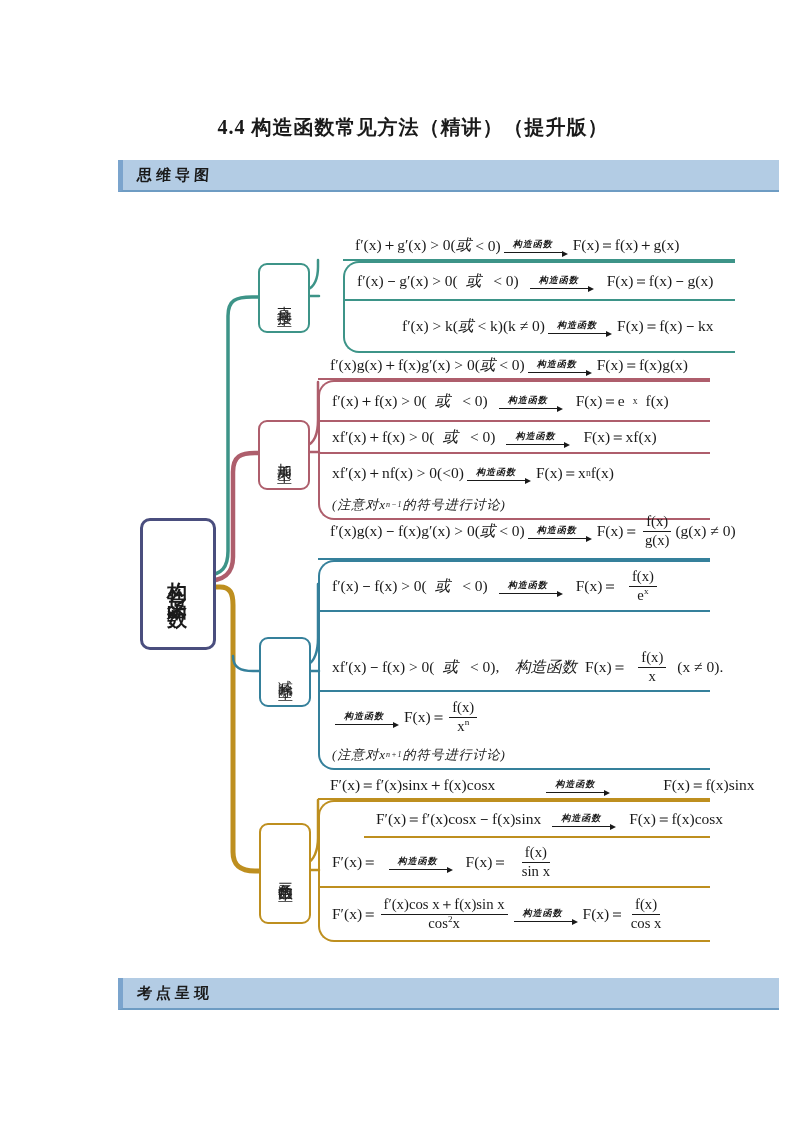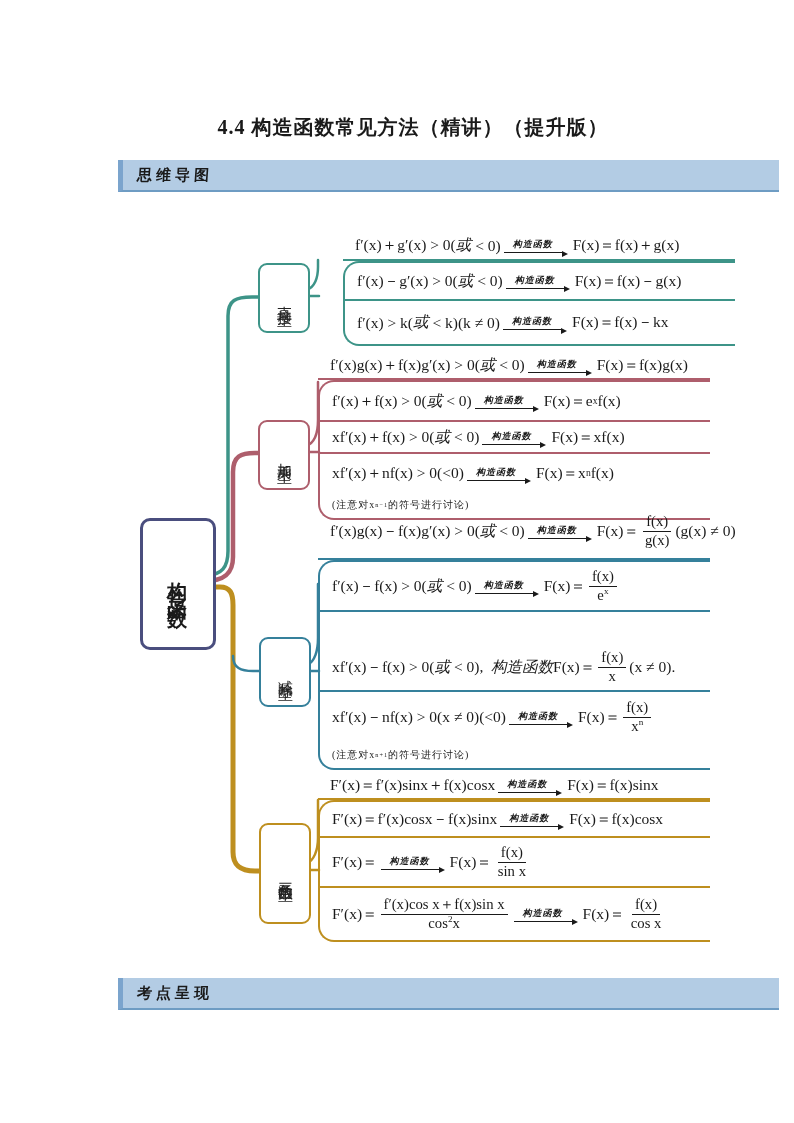--- a/index.html
+++ b/index.html
@@ -36,37 +36,37 @@
   .bl2{left:258px;top:420px;height:66px;}
   .bl3{left:259px;top:637px;height:66px;}
   .bl4{left:259px;top:823px;height:97px;}
   .bl4 .vtext{letter-spacing:1px;}
   .group{position:absolute;left:318px;width:392px;}
   .g1{top:232px;padding-left:25px;} .g2{top:352px;} .g3{top:504px;} .g4{top:772px;}
   .row-first{border-bottom:2px solid var(--c);}
   .bracket{border:2px solid var(--c);border-right:none;border-radius:16px 0 0 16px;}
   .frow{display:flex;align-items:center;padding-left:12px;font-size:15.5px;}
   .frow span{white-space:pre;}
-  .frow.sep{border-bottom:2px solid var(--c);}
-  .frow.note{font-size:10px;letter-spacing:1px;}
+  .frow.sep{border-bottom:2px solid var(--c);gap:8px;}
+  .frow.note{font-size:13px;font-style:italic;letter-spacing:1px;}
   .g1 .row-first .frow{height:27px;}
   .g1 .bracket .frow:nth-child(1){height:36px;}
-  .g1 .bracket .frow:nth-child(2){height:43px;}
+  .g1 .bracket .frow:nth-child(2){height:50px;margin-left:45px;}
   .g2 .row-first .frow{height:26px;}
   .g2 .bracket .frow:nth-child(1){height:38px;}
   .g2 .bracket .frow:nth-child(2){height:30px;text-align:center;}
   .g2 .bracket .frow:nth-child(3){height:38px;}
   .g2 .bracket .frow:nth-child(4){height:26px;}
   .g3 .row-first .frow{height:54px;}
   .g3 .bracket .frow:nth-child(1){height:48px;}
   .g3 .bracket .frow:nth-child(2){height:46px;margin-top:32px;}
   .g3 .bracket .frow:nth-child(3){height:50px;}
   .g3 .bracket .frow:nth-child(4){height:26px;}
-  .g4 .row-first .frow{height:26px;}
-  .g4 .bracket .frow:nth-child(1){height:34px;}
+  .g4 .row-first .frow{height:26px;gap:48px;}
+  .g4 .bracket .frow:nth-child(1){height:34px;margin-left:44px;}
   .g4 .bracket .frow:nth-child(2){height:48px;}
   .g4 .bracket .frow:nth-child(3){height:52px;}
   .kai{font-style:italic;}
   sup{font-size:0.62em;line-height:0;}
   .frac{display:inline-flex;flex-direction:column;align-items:center;
         margin:0 3px;font-size:0.95em;line-height:1.2;}
   .frac .fnum{border-bottom:1.3px solid #1a1a1a;padding:0 3px;text-align:center;}
   .frac .fden{padding:0 3px;text-align:center;}
   .carrow{display:flex;align-items:flex-end;margin:0 5px 0 3px;}
   .carrow .albl{font-size:9px;font-style:italic;font-weight:bold;
@@ -210,21 +210,20 @@
         <div class="frow sep">
           <span>xf′(x)－f(x) &gt; 0(</span>
           <span class="kai">或</span>
           <span> &lt; 0),  </span>
           <span class="kai">构造函数</span>
           <span>F(x)＝</span>
           <span class="frac"><span class="fnum"><span>f(x)</span></span><span class="fden"><span>x</span></span></span>
           <span>(x ≠ 0).</span>
         </div>
         <div class="frow">
-          <span>xf′(x)－nf(x) &gt; 0(x ≠ 0)(&lt;0)</span>
           <span class="carrow"><span class="albl">构造函数</span><span class="ahead"></span></span>
           <span>F(x)＝</span>
           <span class="frac"><span class="fnum"><span>f(x)</span></span><span class="fden"><span>x</span><sup>n</sup></span></span>
         </div>
         <div class="frow note">
           <span>(注意对x</span>
           <sup>n+1</sup>
           <span>的符号进行讨论)</span>
         </div>
       </div>

